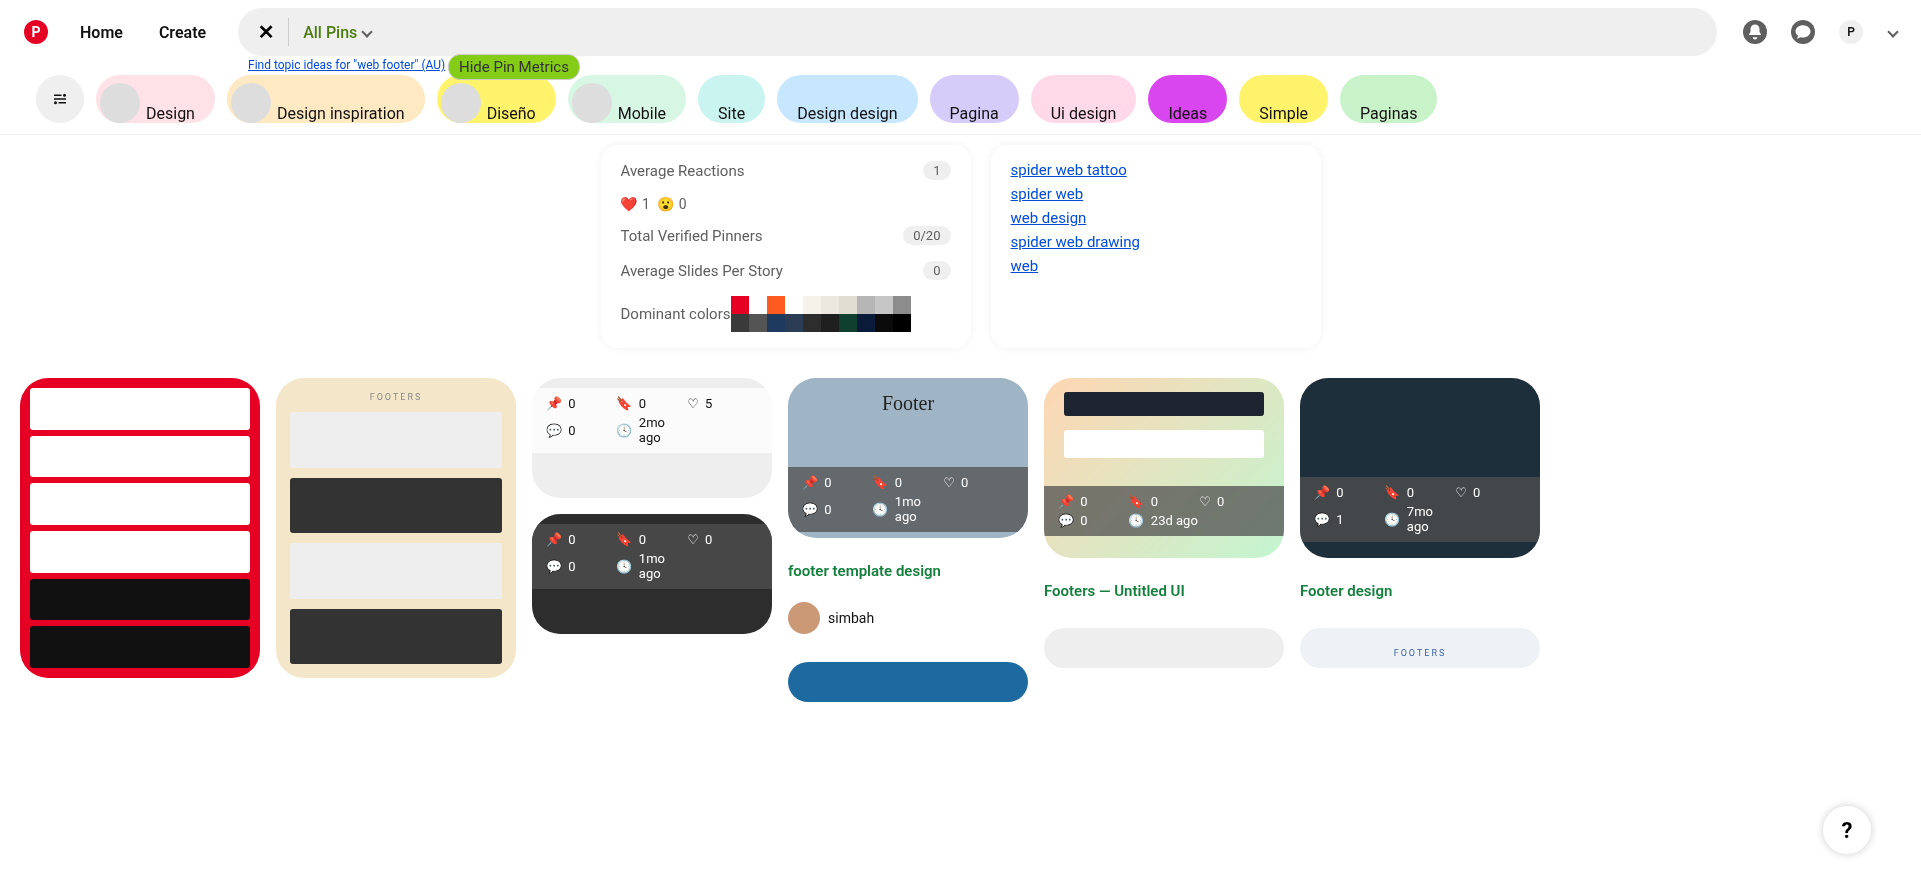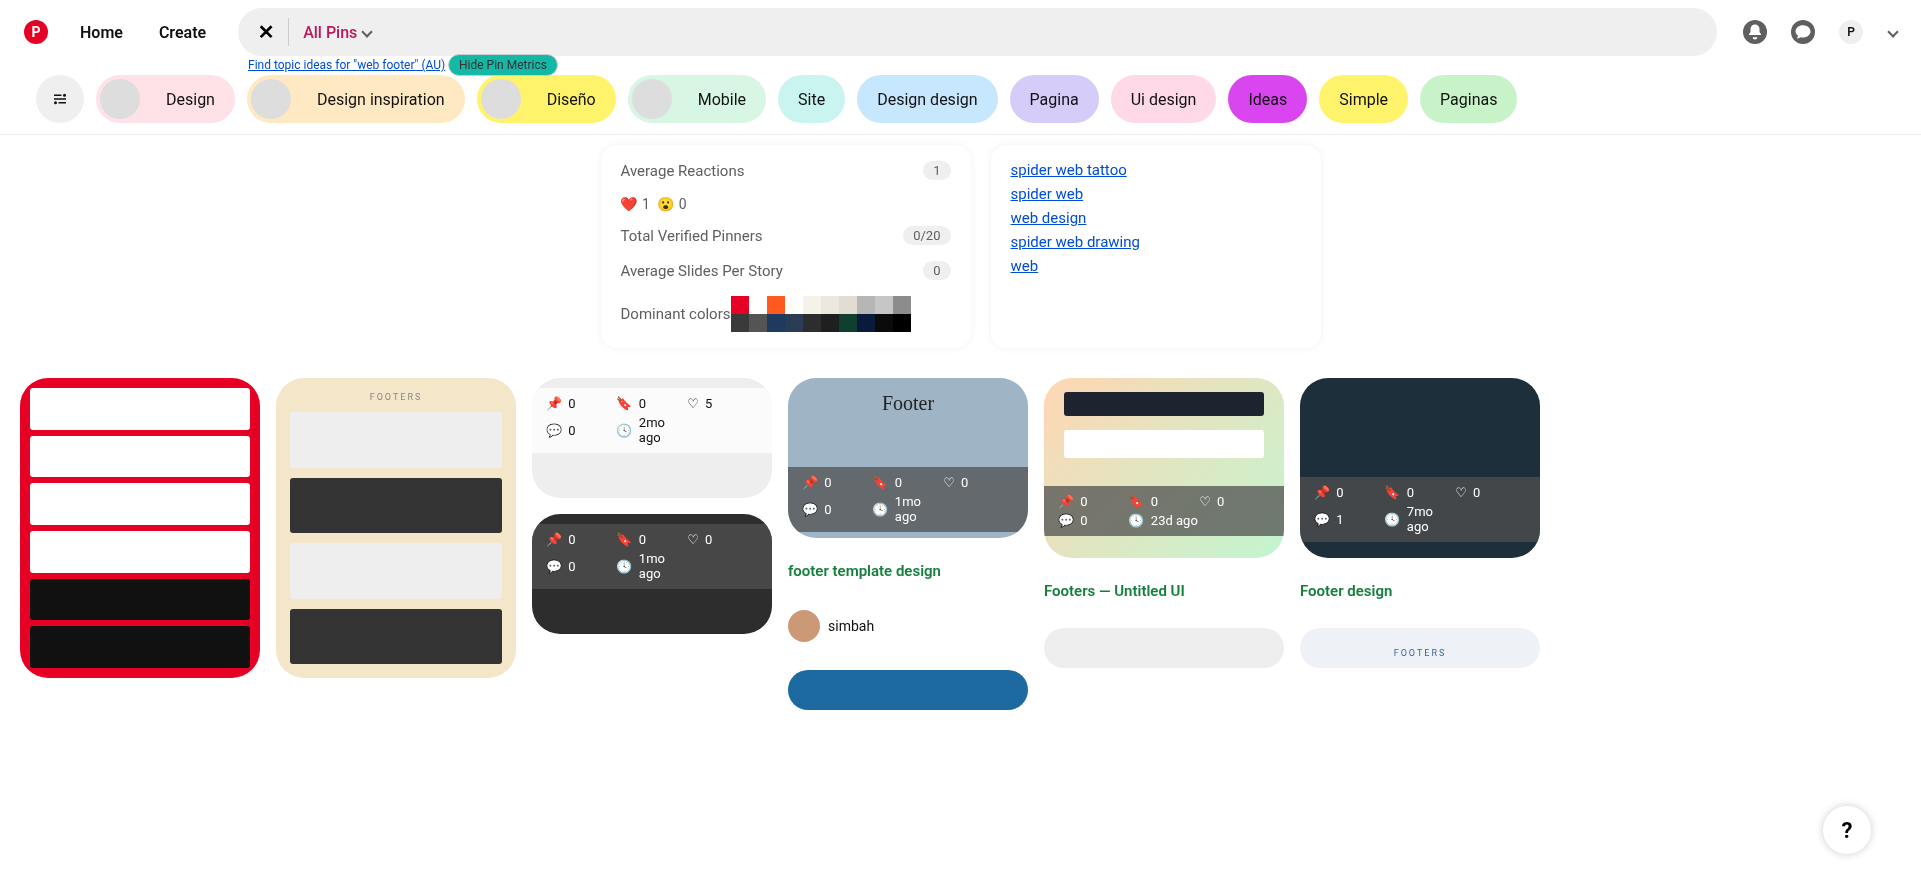--- a/index.html
+++ b/index.html
@@ -6,31 +6,31 @@
 body { font-family: -apple-system, BlinkMacSystemFont, "Segoe UI", Roboto, Helvetica, Arial, sans-serif; background: #fff; width: 1921px; }
 
 
 .header { display: flex; align-items: center; padding: 8px 16px; gap: 12px; height: 64px; }
 .logo { width: 24px; height: 24px; background: #e60023; border-radius: 50%; display: flex; align-items: center; justify-content: center; color: #fff; font-weight: bold; font-size: 14px; margin: 0 8px; }
 .nav-link { font-weight: 600; font-size: 16px; color: #111; padding: 8px 12px; cursor: pointer; }
 .search-wrap { flex: 1; display: flex; align-items: center; background: #efefef; border-radius: 24px; height: 48px; padding: 0 16px; margin: 0 8px; }
 .search-wrap input { flex: 1; border: none; background: transparent; font-size: 16px; outline: none; color: #333; }
 .clear-btn { width: 24px; height: 24px; display: flex; align-items: center; justify-content: center; cursor: pointer; font-size: 20px; font-weight: bold; }
 .search-divider { width: 1px; height: 28px; background: #ccc; margin: 0 14px 0 10px; }
-.filter-select { display: flex; align-items: center; gap: 6px; font-size: 16px; font-weight: 500; color: #be185d; cursor: pointer; padding-right: 4px; }
+.filter-select { display: flex; align-items: center; gap: 6px; font-size: 16px; font-weight: 500; color: #4d7c0f; cursor: pointer; padding-right: 4px; }
 .hicon { width: 24px; height: 24px; border-radius: 50%; background: #5f5f5f; display: flex; align-items: center; justify-content: center; margin: 0 6px; cursor: pointer; }
 .hicon svg { fill: #fff; }
 .avatar-small { width: 24px; height: 24px; border-radius: 50%; background: #efefef; color: #111; display: flex; align-items: center; justify-content: center; font-size: 12px; font-weight: 600; margin: 0 6px; cursor: pointer; }
 
 
 .secbar { display: flex; align-items: center; padding: 0 24px 0 36px; gap: 12px; height: 70px; position: relative; }
 .topic-link { position: absolute; top: -6px; left: 248px; font-size: 12px; color: #004cd6; text-decoration: underline; cursor: pointer; }
-.hide-metrics { position: absolute; top: -10px; left: 448px; font-size: 12px; color: #333; background: #14b8a6; border: 1px solid #ccc; border-radius: 12px; padding: 3px 10px; cursor: pointer; }
+.hide-metrics { position: absolute; top: -10px; left: 448px; font-size: 15px; color: #333; background: #84cc16; border: 1px solid #ccc; border-radius: 12px; padding: 3px 10px; cursor: pointer; }
 .filter-btn { width: 48px; height: 48px; border-radius: 50%; background: #efefef; display: flex; align-items: center; justify-content: center; cursor: pointer; flex-shrink: 0; }
-.pill { display: flex; align-items: center; gap: 26px; padding: 0 20px 0 4px; height: 48px; border-radius: 24px; cursor: pointer; font-size: 16px; color: #111; flex-shrink: 0; }
+.pill { display: flex; align-items: flex-end; gap: 6px; padding: 0 20px 0 4px; height: 48px; border-radius: 24px; cursor: pointer; font-size: 16px; color: #111; flex-shrink: 0; }
 .pill.noimg { padding: 0 20px; }
 .pill-img { width: 40px; height: 40px; border-radius: 50%; background: #ddd; overflow: hidden; flex-shrink: 0; }
 
 
 .content { margin-top: 10px; }
 .cards-row { display: flex; gap: 20px; justify-content: center; padding: 0 20px 30px; }
 .card { background: #fff; border-radius: 16px; box-shadow: 0 0 8px rgba(0,0,0,0.06); padding: 16px 20px; }
 .card.left { width: 370px; }
 .card.right { width: 330px; }
 .stat-row { display: flex; justify-content: space-between; align-items: center; margin-bottom: 16px; color: #5f5f5f; font-size: 15px; }
@@ -44,21 +44,21 @@
 
 .grid { display: flex; gap: 16px; padding: 0 20px; }
 .col { width: 240px; display: flex; flex-direction: column; gap: 16px; }
 .pin-img { width: 100%; border-radius: 28px; position: relative; overflow: hidden; }
 .pin-overlay { position: absolute; left: 0; right: 0; background: rgba(255,255,255,0.78); padding: 8px 14px; display: grid; grid-template-columns: 1fr 1fr 1fr; row-gap: 4px; font-size: 13px; color: #111; }
 .pin-overlay.top { top: 10px; }
 .pin-overlay.bot { bottom: 10px; }
 .pin-overlay.dark { background: rgba(80,80,80,0.75); color: #fff; }
 .ov-item { display: flex; align-items: center; gap: 6px; }
 .pin-title { font-size: 15px; font-weight: 600; color: #15803d; margin-top: 8px; }
-.pin-user { display: flex; align-items: center; gap: 8px; margin-top: 14px; font-size: 14px; color: #111; }
+.pin-user { display: flex; align-items: center; gap: 8px; margin-top: 6px; font-size: 14px; color: #111; }
 .user-av { width: 32px; height: 32px; border-radius: 50%; background: #c97; }
 
 .help-btn { position: fixed; bottom: 24px; right: 50px; width: 48px; height: 48px; border-radius: 50%; background: #fff; box-shadow: 0 0 8px rgba(0,0,0,0.2); display: flex; align-items: center; justify-content: center; font-size: 22px; font-weight: bold; cursor: pointer; }
 .chev { display: inline-block; border: solid #5f5f5f; border-width: 0 2px 2px 0; padding: 3px; transform: rotate(45deg); }
 </style>
 </head>
 <body>
 
 <div class="header">
   <div class="logo">P</div>

